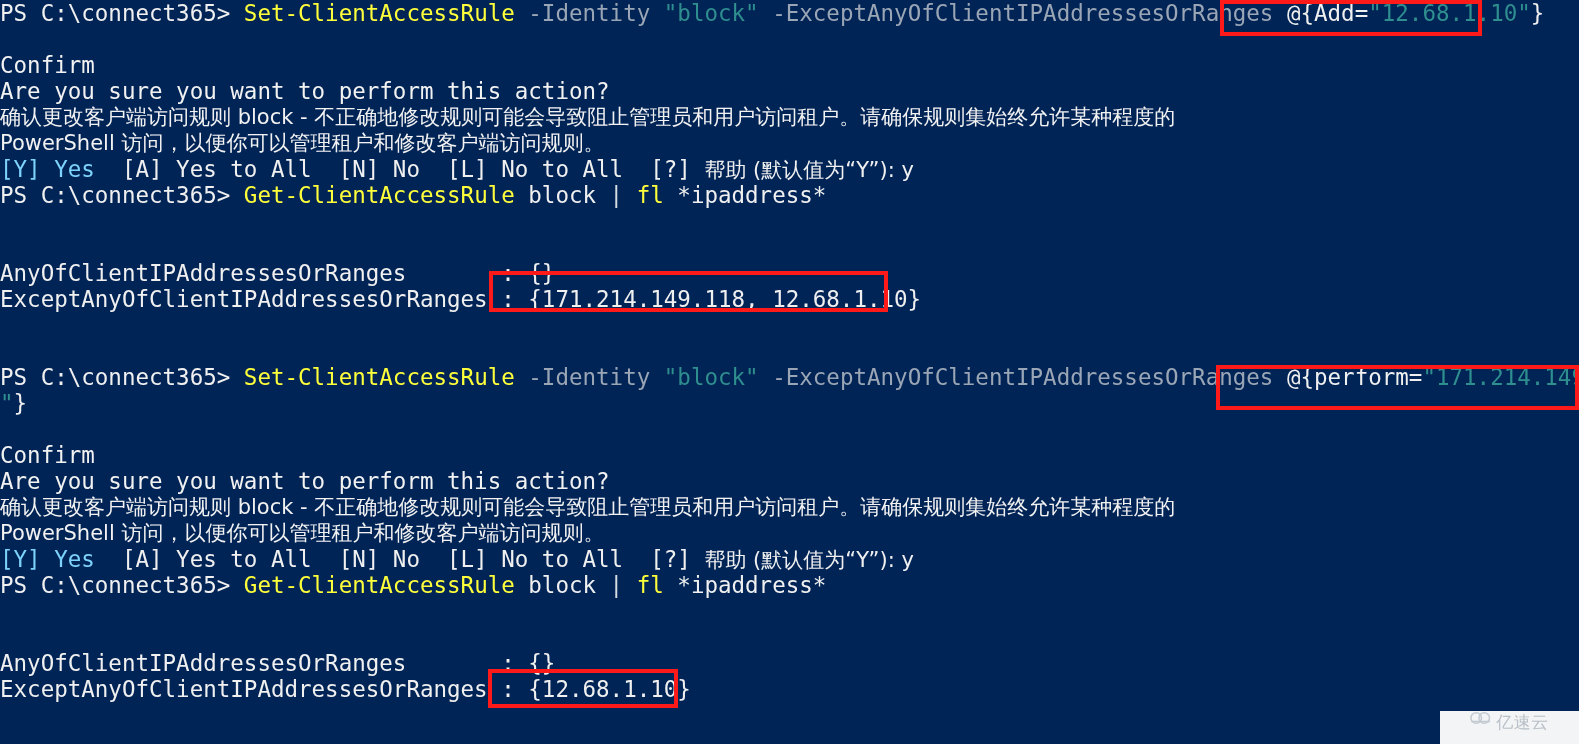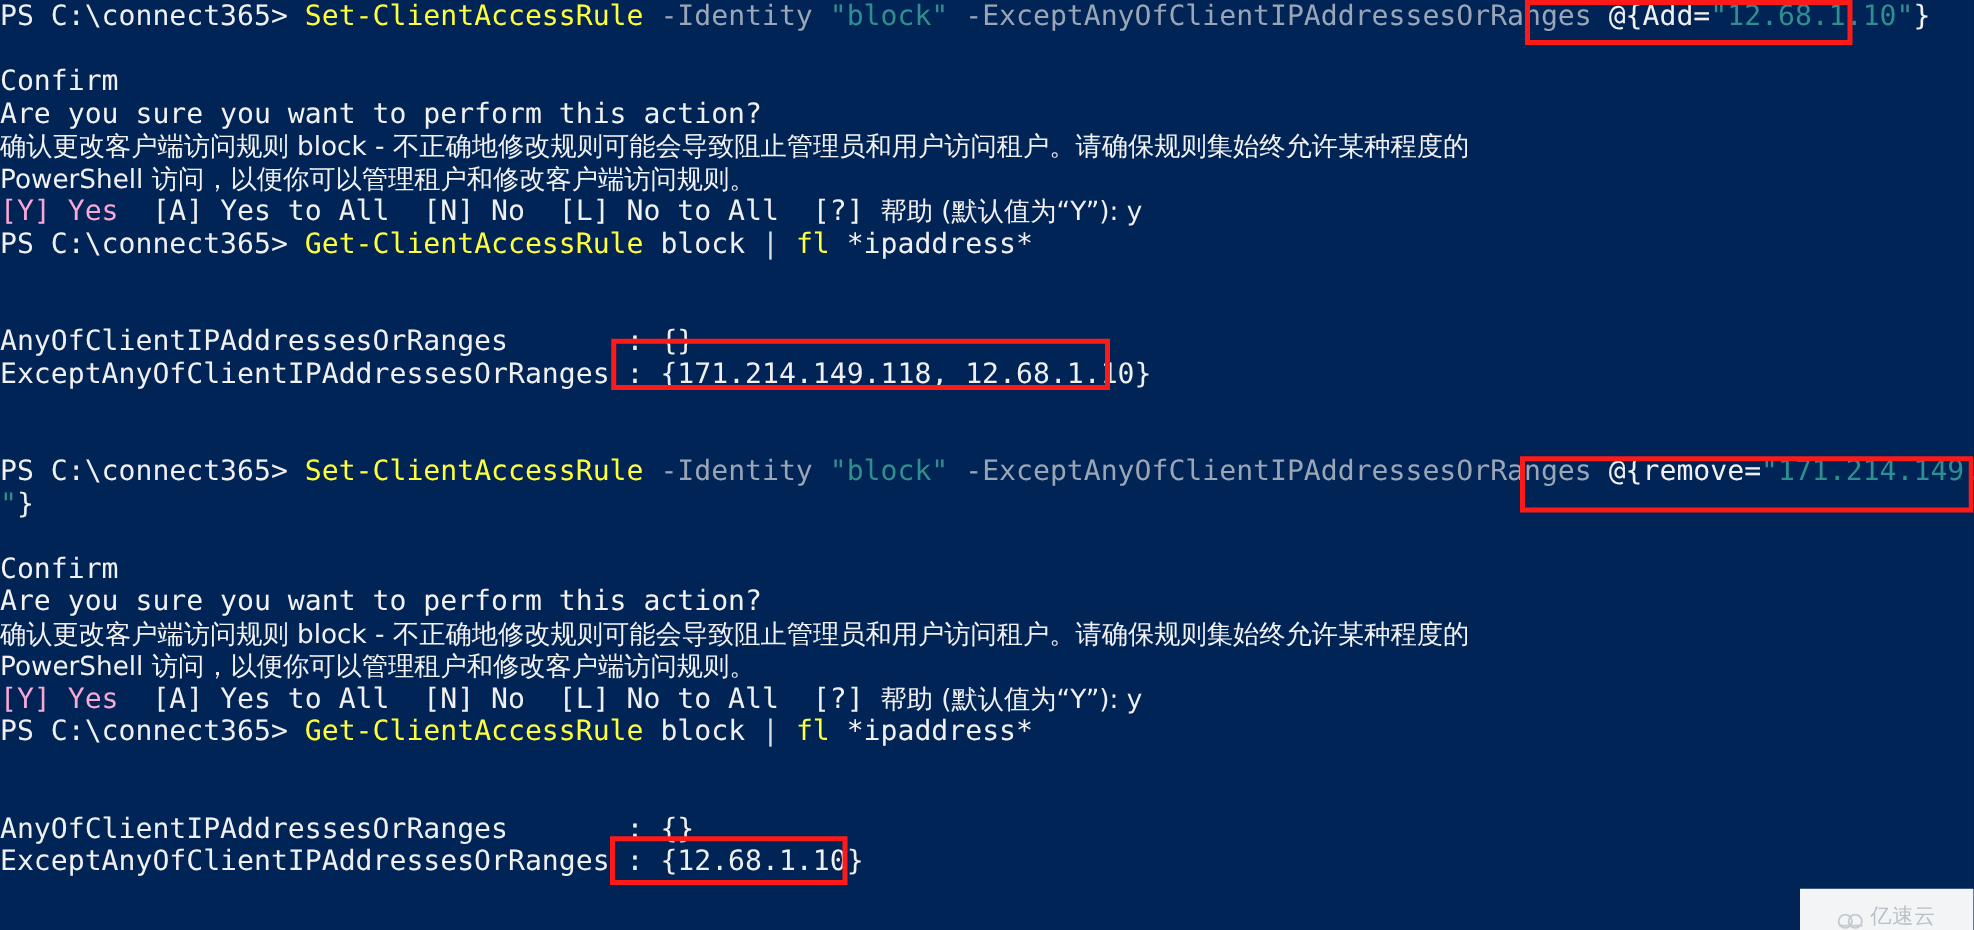--- a/index.html
+++ b/index.html
@@ -34,21 +34,21 @@
     color: #f2f2f2;
     font-family: "DejaVu Sans Mono", "Liberation Mono", monospace;
   }
   .line.blank { color: transparent; }
 
   
   .c-default { color: #f0f0f0; }
   .c-cmd     { color: #ffff3a; }   
   .c-param   { color: #9aa6b5; }   
   .c-string  { color: #2f8f8f; }
-  .c-yellow  { color: #f9a8d4; }
+  .c-yellow  { color: #7dd3fc; }
   .c-prompt  { color: #f0f0f0; }
   .c-pipe    { color: #d8dde4; }
 
   
   .cjk {
     font-family: "DejaVu Sans", "Liberation Sans", sans-serif;
     font-size: 21px;
   }
 
   
@@ -62,21 +62,21 @@
 
   
   #watermark {
     position: absolute;
     right: 0;
     bottom: 0;
     width: 139px;
     height: 33px;
     background: #f2f4f6;
     display: flex;
-    align-items: flex-end;
+    align-items: flex-start;
     justify-content: center;
     gap: 4px;
   }
   #watermark .wm-text {
     font-family: "DejaVu Sans", "Liberation Sans", sans-serif;
     font-size: 17px;
     color: #b9c0c7;
     letter-spacing: 0.5px;
   }
   #watermark .wm-icon { line-height: 0; }
@@ -107,21 +107,21 @@
     <div class="line blank">&nbsp;</div>
     <div class="line blank">&nbsp;</div>
 
     <div class="line"><span class="c-default">AnyOfClientIPAddressesOrRanges</span><span class="c-default">       : </span><span class="c-default">{}</span></div>
 
     <div class="line"><span class="c-default">ExceptAnyOfClientIPAddressesOrRanges</span><span class="c-default"> : </span><span class="c-default">{171.214.149.118, 12.68.1.10}</span></div>
 
     <div class="line blank">&nbsp;</div>
     <div class="line blank">&nbsp;</div>
 
-    <div class="line"><span class="c-prompt">PS C:\connect365&gt; </span><span class="c-cmd">Set-ClientAccessRule</span><span class="c-param"> -Identity </span><span class="c-string">"block"</span><span class="c-param"> -ExceptAnyOfClientIPAddressesOrRanges </span><span class="c-default">@{remove=</span><span class="c-string">"171.214.149.118</span></div>
+    <div class="line"><span class="c-prompt">PS C:\connect365&gt; </span><span class="c-cmd">Set-ClientAccessRule</span><span class="c-param"> -Identity </span><span class="c-string">"block"</span><span class="c-param"> -ExceptAnyOfClientIPAddressesOrRanges </span><span class="c-default">@{perform=</span><span class="c-string">"171.214.149.118</span></div>
 
     <div class="line"><span class="c-string">"</span><span class="c-default">}</span></div>
 
     <div class="line blank">&nbsp;</div>
 
     <div class="line">Confirm</div>
 
     <div class="line">Are you sure you want to perform this action?</div>
 
     <div class="line cjk">确认更改客户端访问规则 block - 不正确地修改规则可能会导致阻止管理员和用户访问租户。请确保规则集始终允许某种程度的</div>

